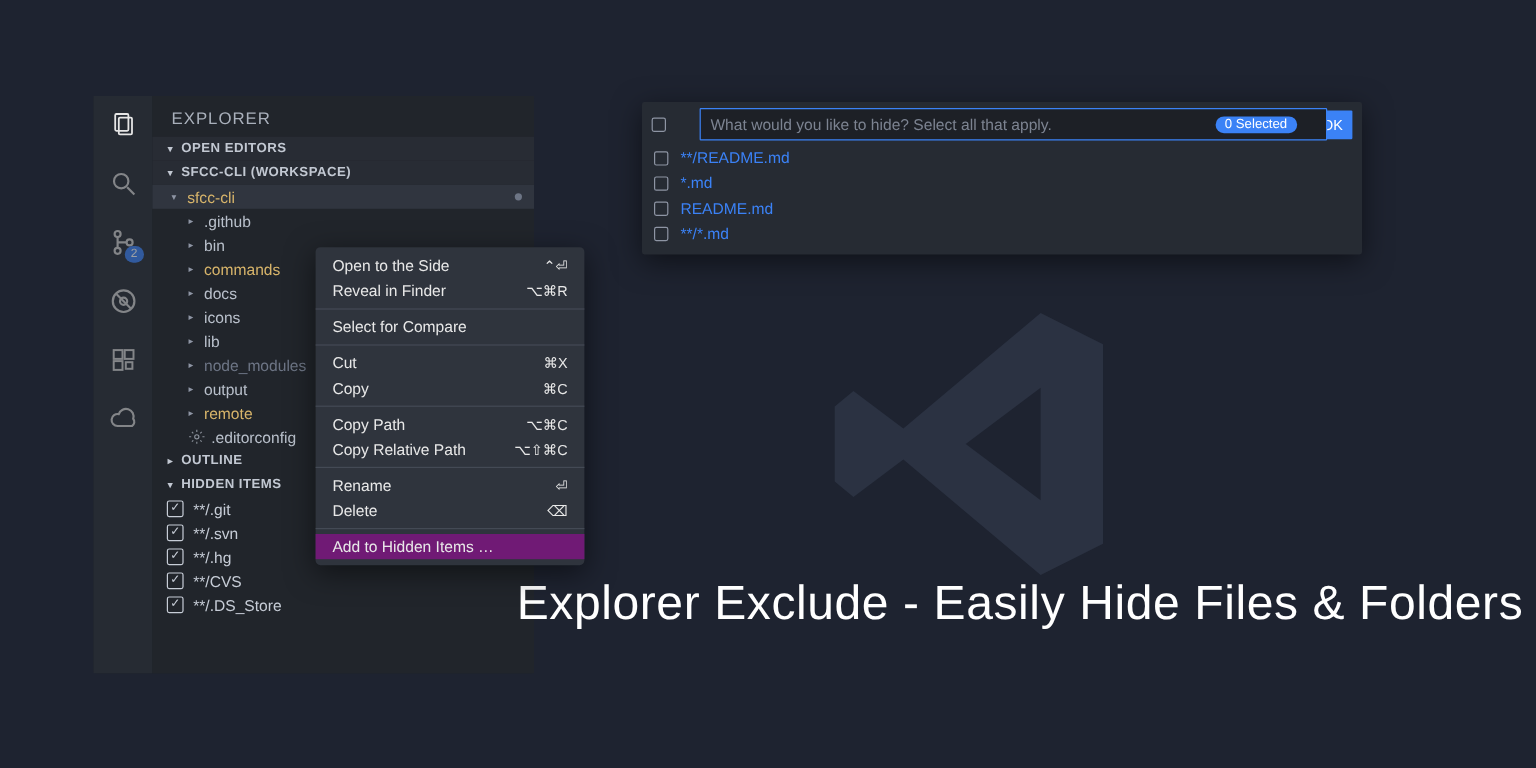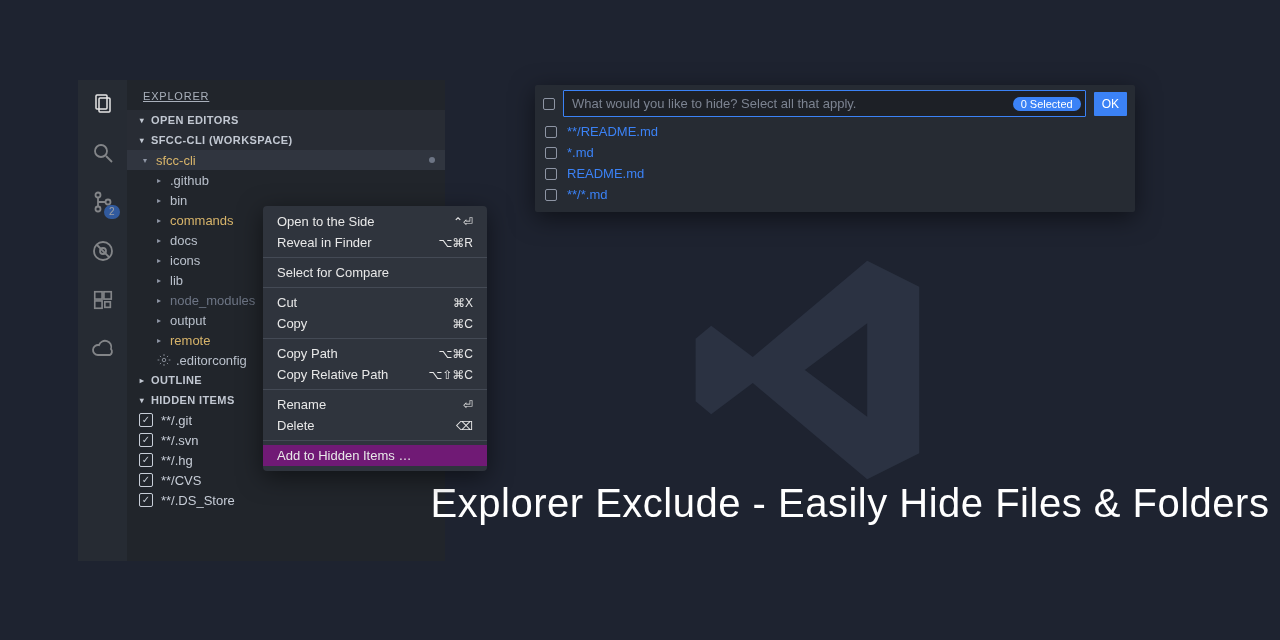--- a/index.html
+++ b/index.html
@@ -7,21 +7,21 @@
   .canvas { position: relative; width: 1280px; height: 640px; }
 
   
   .vscode { position: absolute; left: 78px; top: 80px; width: 367px; height: 481px; background: #21252b; display: flex; border-radius: 2px; }
   .activity-bar { width: 49px; background: #262b33; display: flex; flex-direction: column; align-items: center; padding-top: 10px; gap: 21px; }
   .activity-item { width: 28px; height: 28px; display: flex; align-items: center; justify-content: center; opacity: 0.55; position: relative; }
   .activity-item.active { opacity: 1; }
   .activity-item .badge { position: absolute; bottom: -3px; right: -3px; background: #3b82f6; color: #fff; font-size: 10px; border-radius: 8px; padding: 0 5px; line-height: 14px; }
 
   .sidebar { flex: 1; background: #21252b; display: flex; flex-direction: column; min-width: 0; }
-  .sidebar-title { font-size: 11px; letter-spacing: 0.8px; color: #a9b0bb; padding: 10px 16px 8px; text-decoration: underline; }
+  .sidebar-title { font-size: 14px; letter-spacing: 0.8px; color: #a9b0bb; padding: 10px 16px 8px; }
   .section-hdr { display:flex; align-items:center; font-size: 11px; font-weight: 700; letter-spacing: 0.4px; color: #c2c8d2; padding: 4px 10px; background: #282c34; gap:4px; }
   .section-hdr .arrow { font-size:8px; display:inline-block; width:10px; text-align:center; }
   .section-hdr.sub { background: transparent; }
   .tree { font-size: 13px; color:#b9c0cb; }
   .tree-row { display:flex; align-items:center; padding: 2.5px 0; padding-left: 14px; gap:5px; position:relative; }
   .tree-row.depth1 { padding-left: 16px; }
   .tree-row.depth2 { padding-left: 30px; }
   .tree-row .tw { font-size:8px; width:8px; color:#8e95a4; }
   .tree-row.active { background: #30353f; }
   .tree-row.root { color:#d7b46a; font-weight:400; }
@@ -38,21 +38,21 @@
   .ctx { position:absolute; left:263px; top:206px; width:224px; background:#2f343d; border-radius:4px; box-shadow:0 6px 24px rgba(0,0,0,0.5); padding:5px 0; font-size:13px; color:#e8e8e8; z-index:5; }
   .ctx .item { display:flex; align-items:center; justify-content:space-between; padding:3px 14px; }
   .ctx .item.hl { background:#701a75; }
   .ctx .sep { height:1px; background:#444a55; margin:4px 0; }
   .ctx .sc { color:#e8e8e8; font-size:12px; }
 
   
   .quickpick { position:absolute; left:535px; top:85px; width:600px; background:#262b33; border-radius:2px; box-shadow:0 6px 24px rgba(0,0,0,0.5); padding:5px 5px 7px; font-size:13px; z-index:3; }
   .qp-top { display:flex; align-items:center; gap:8px; padding:0 3px; }
   .qp-input-wrap { position:relative; flex:1; }
-  .qp-input { width:100%; background:#1d2026; border:1px solid #3b82f6; color:#cccccc; font-size:13px; padding:5px 84px 5px 8px; border-radius:1px; outline:none; }
+  .qp-input { width:100%; background:#1d2026; border:1px solid #3b82f6; color:#cccccc; font-size:13px; padding:5px 84px 5px 8px; border-radius:1px; outline:none;margin-left:20px; }
   .qp-input::placeholder { color:#7c8391; }
   .qp-badge { position:absolute; right:5px; top:50%; transform:translateY(-50%); background:#3b82f6; color:#fff; font-size:11px; padding:1px 8px; border-radius:9px; }
   .qp-ok { background:#3b82f6; color:#fff; border:none; font-size:12px; padding:5px 8px; border-radius:1px; }
   .qp-opts { margin-top:4px; }
   .qp-opts .orow { display:flex; align-items:center; gap:10px; padding:3px 5px; color:#3b82f6; }
   .qcb { width:12px; height:12px; border:1.5px solid #8e95a4; border-radius:2px; display:inline-block; flex:none; }
 
   
   .bglogo { position:absolute; left:680px; top:240px; width:260px; height:260px; opacity:1; }
   .tagline { position:absolute; left:0; right:0; top:481px; text-align:center; color:#fff; font-size:40px; font-weight:300; letter-spacing:0.5px; padding-left: 420px; }

